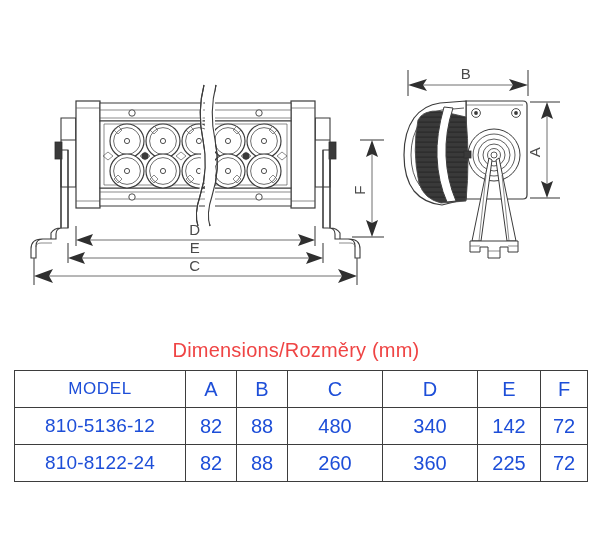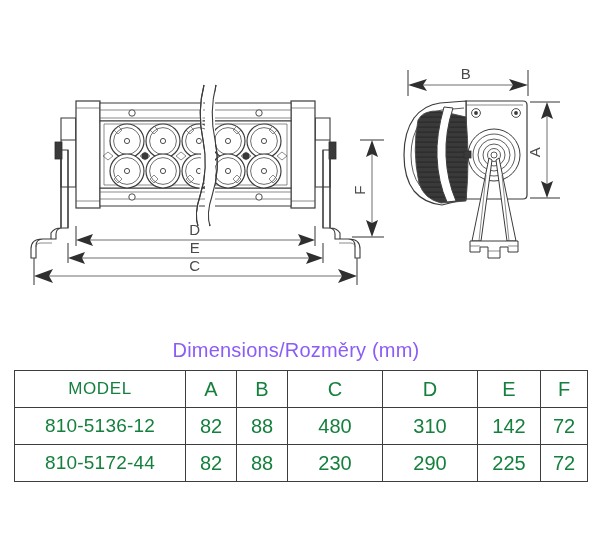--- a/index.html
+++ b/index.html
@@ -29,33 +29,33 @@
   
   .dimtext{
     font-family:"Liberation Sans","DejaVu Sans",sans-serif;
     font-size:15px;fill:#4a4a4a;text-anchor:middle;
     dominant-baseline:middle;letter-spacing:.5px;
   }
 
   
   #caption{
     position:absolute;left:0;top:339px;width:592px;
-    text-align:center;font-size:20px;color:#8b5cf6;
+    text-align:center;font-size:20px;color:#ef4444;
     letter-spacing:.2px;white-space:nowrap;
   }
 
   
   #dimtable{
     position:absolute;left:14px;top:370px;width:552px;
     border-collapse:collapse;table-layout:fixed;
   }
   #dimtable td{
     border:1.4px solid #3d3d3d;
     text-align:center;vertical-align:middle;
-    color:#15803d;height:34px;line-height:34px;
+    color:#1d4ed8;height:34px;line-height:34px;
     white-space:nowrap;
   }
   #dimtable td.model-h{font-size:17px;letter-spacing:.6px;}
   #dimtable td.head   {font-size:20px;}
   #dimtable td.model-c{font-size:19px;letter-spacing:.2px;margin-top:21px;}
   #dimtable td.val    {font-size:20px;}
   .c-model{width:168px;}
   .c-a{width:48px;}
   .c-b{width:48px;}
   .c-c{width:92px;}
@@ -387,29 +387,29 @@
         <td class="head c-c">C</td>
         <td class="head c-d">D</td>
         <td class="head c-e">E</td>
         <td class="head c-f">F</td>
       </tr>
       <tr>
         <td class="model-c">810-5136-12</td>
         <td class="val">82</td>
         <td class="val">88</td>
         <td class="val">480</td>
-        <td class="val">310</td>
+        <td class="val">340</td>
         <td class="val">142</td>
         <td class="val">72</td>
       </tr>
       <tr>
-        <td class="model-c">810-5172-44</td>
+        <td class="model-c">810-8122-24</td>
         <td class="val">82</td>
         <td class="val">88</td>
-        <td class="val">230</td>
-        <td class="val">290</td>
+        <td class="val">260</td>
+        <td class="val">360</td>
         <td class="val">225</td>
         <td class="val">72</td>
       </tr>
     </tbody>
   </table>
 
 </div>
 
 </body></html>

